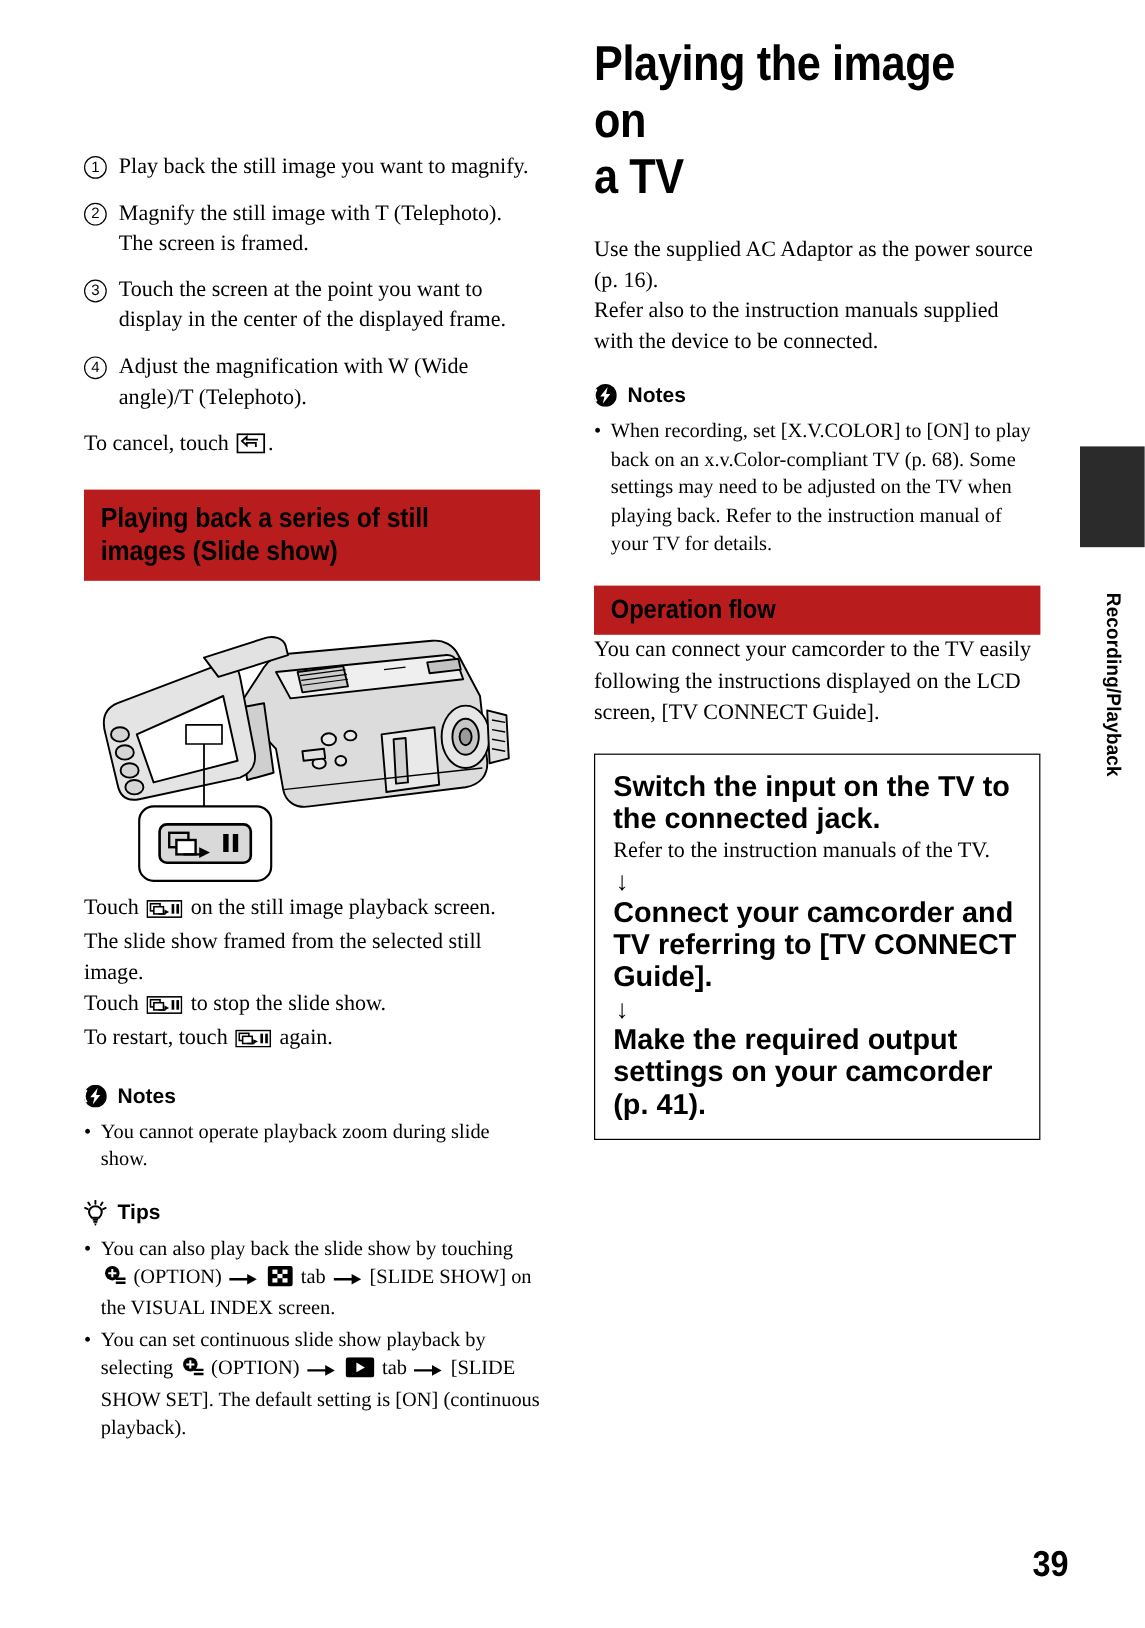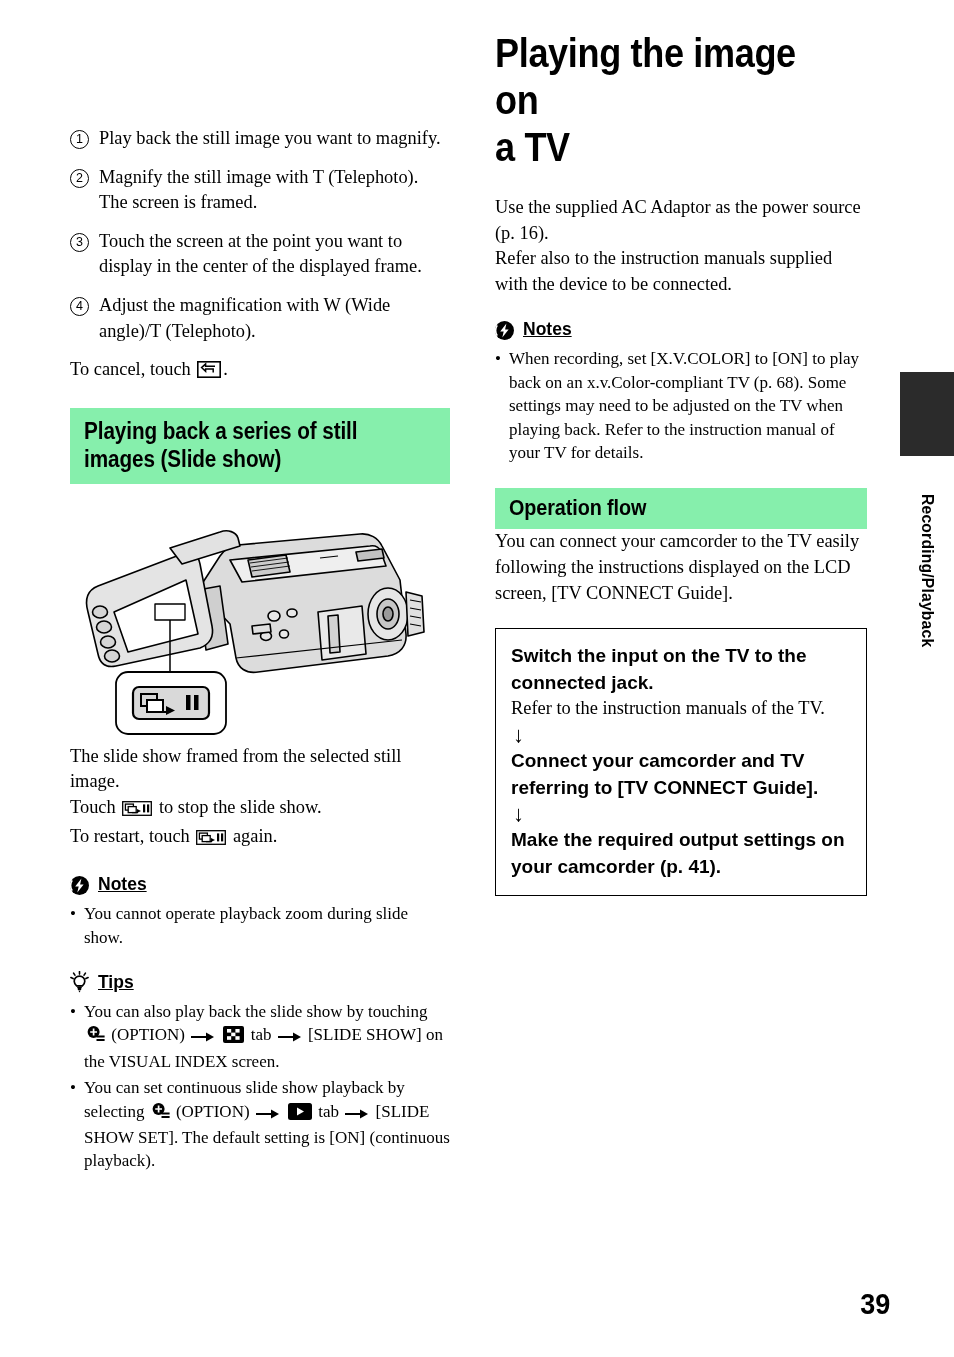--- a/index.html
+++ b/index.html
@@ -43,21 +43,21 @@
     text-align: center;
     margin-right: 10px;
     margin-top: 4px;
   }
   .step-text { flex: 1 1 auto; }
 
   .plain-line { margin-bottom: 0; }
 
   
   .grey-head {
-    background: #86efac;
+    background: #b91c1c;
     padding: 9px 14px 11px 14px;
     margin-top: 22px;
   }
   .grey-head .ht {
     font-family: "Liberation Sans Narrow", "Liberation Sans", sans-serif;
     font-weight: bold;
     font-size: 23px;
     line-height: 28px;
     letter-spacing: -0.1px;
     transform: scaleX(0.9);
@@ -73,23 +73,22 @@
     line-height: 47px;
     letter-spacing: -0.4px;
     transform: scaleX(0.88);
     transform-origin: left top;
     white-space: pre-line;
     margin-bottom: 24px;
   }
 
   
   .note-head {
-    display: flex; align-items: flex-end;
+    display: flex; align-items: center;
     margin: 22px 0 7px 0;
-    text-decoration: underline;
   }
   .note-head .nh-label {
     font-family: "Liberation Sans", sans-serif;
     font-weight: bold;
     font-size: 17.5px;
     margin-left: 9px;
   }
   .bullet-item {
     display: flex;
     font-size: 17px;
@@ -115,21 +114,21 @@
 
   
   .flow-box {
     border: 1.6px solid #000;
     padding: 13px 15px 15px 15px;
     margin-top: 22px;
   }
   .flow-step-title {
     font-family: "Liberation Sans", sans-serif;
     font-weight: bold;
-    font-size: 19px;
+    font-size: 24px;
     line-height: 27px;
   }
   .flow-step-sub {
     font-family: "Liberation Serif", serif;
     font-size: 18.4px;
     line-height: 25.5px;
   }
   .flow-arrow {
     font-family: "Liberation Sans", sans-serif;
     font-size: 22px;
@@ -279,20 +278,29 @@
           <path d="M96 212 L105 216.5 L96 221 Z" fill="#000"></path>
           <path d="M83 218 H98" stroke="#000" stroke-width="2" fill="none"></path>
 
           <rect x="116" y="201" width="4.5" height="15" fill="#000"></rect>
           <rect x="124" y="201" width="4.5" height="15" fill="#000"></rect>
         </g>
       </svg>
     </div>
 
     <div id="instructions-container" class="serif-body">
+        <div>Touch <span class="inline-ico"><svg width="30" height="15" viewBox="0 0 30 15">
+              <rect x="0.7" y="0.7" width="28.6" height="13.6" fill="#fff" stroke="#000" stroke-width="1.3"></rect>
+              <rect x="3.4" y="3.1" width="8" height="6" fill="none" stroke="#000" stroke-width="1.3"></rect>
+              <rect x="6.2" y="5.6" width="8" height="6" fill="#fff" stroke="#000" stroke-width="1.3"></rect>
+              <path d="M15 8 L19 10 L15 12 Z" fill="#000"></path>
+              <path d="M10 11.6 H16" stroke="#000" stroke-width="1.3"></path>
+              <rect x="21" y="3.4" width="2.2" height="8" fill="#000"></rect>
+              <rect x="25" y="3.4" width="2.2" height="8" fill="#000"></rect>
+            </svg></span> on the still image playback screen.</div>
         <div>The slide show framed from the selected still image.</div>
         <div>Touch <span class="inline-ico"><svg width="30" height="15" viewBox="0 0 30 15">
               <rect x="0.7" y="0.7" width="28.6" height="13.6" fill="#fff" stroke="#000" stroke-width="1.3"></rect>
               <rect x="3.4" y="3.1" width="8" height="6" fill="none" stroke="#000" stroke-width="1.3"></rect>
               <rect x="6.2" y="5.6" width="8" height="6" fill="#fff" stroke="#000" stroke-width="1.3"></rect>
               <path d="M15 8 L19 10 L15 12 Z" fill="#000"></path>
               <path d="M10 11.6 H16" stroke="#000" stroke-width="1.3"></path>
               <rect x="21" y="3.4" width="2.2" height="8" fill="#000"></rect>
               <rect x="25" y="3.4" width="2.2" height="8" fill="#000"></rect>
             </svg></span> to stop the slide show.</div>

